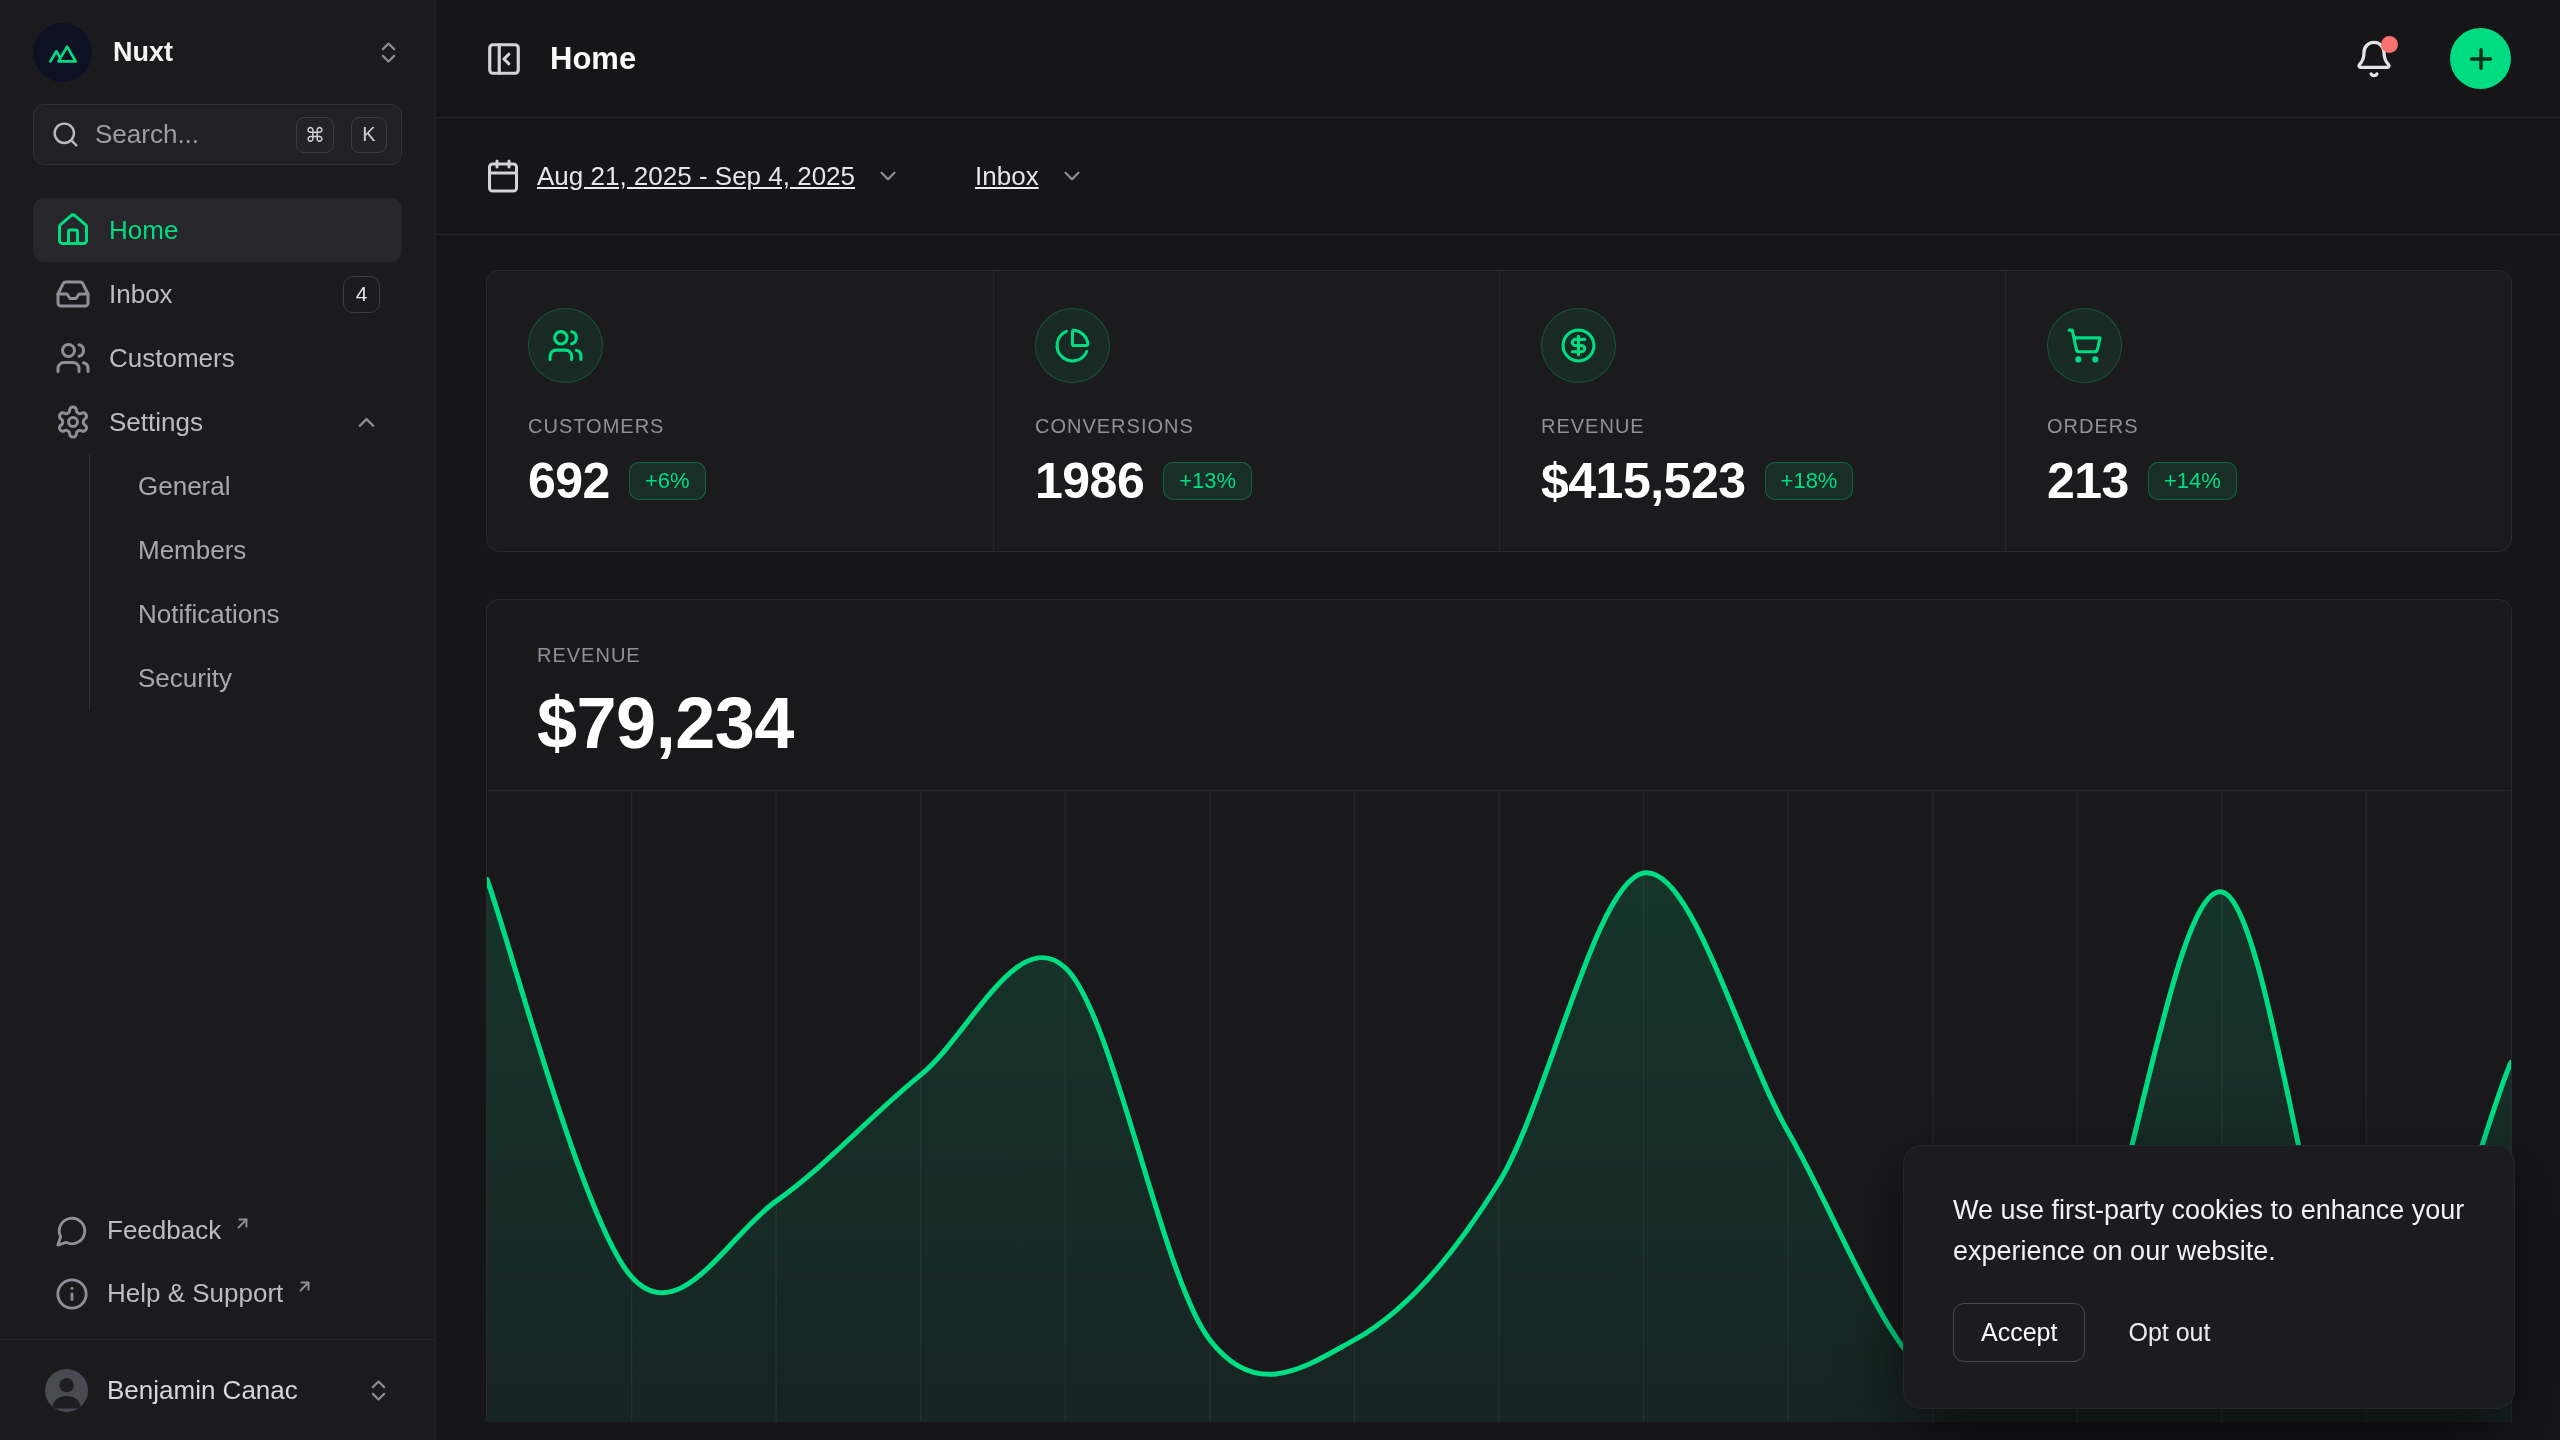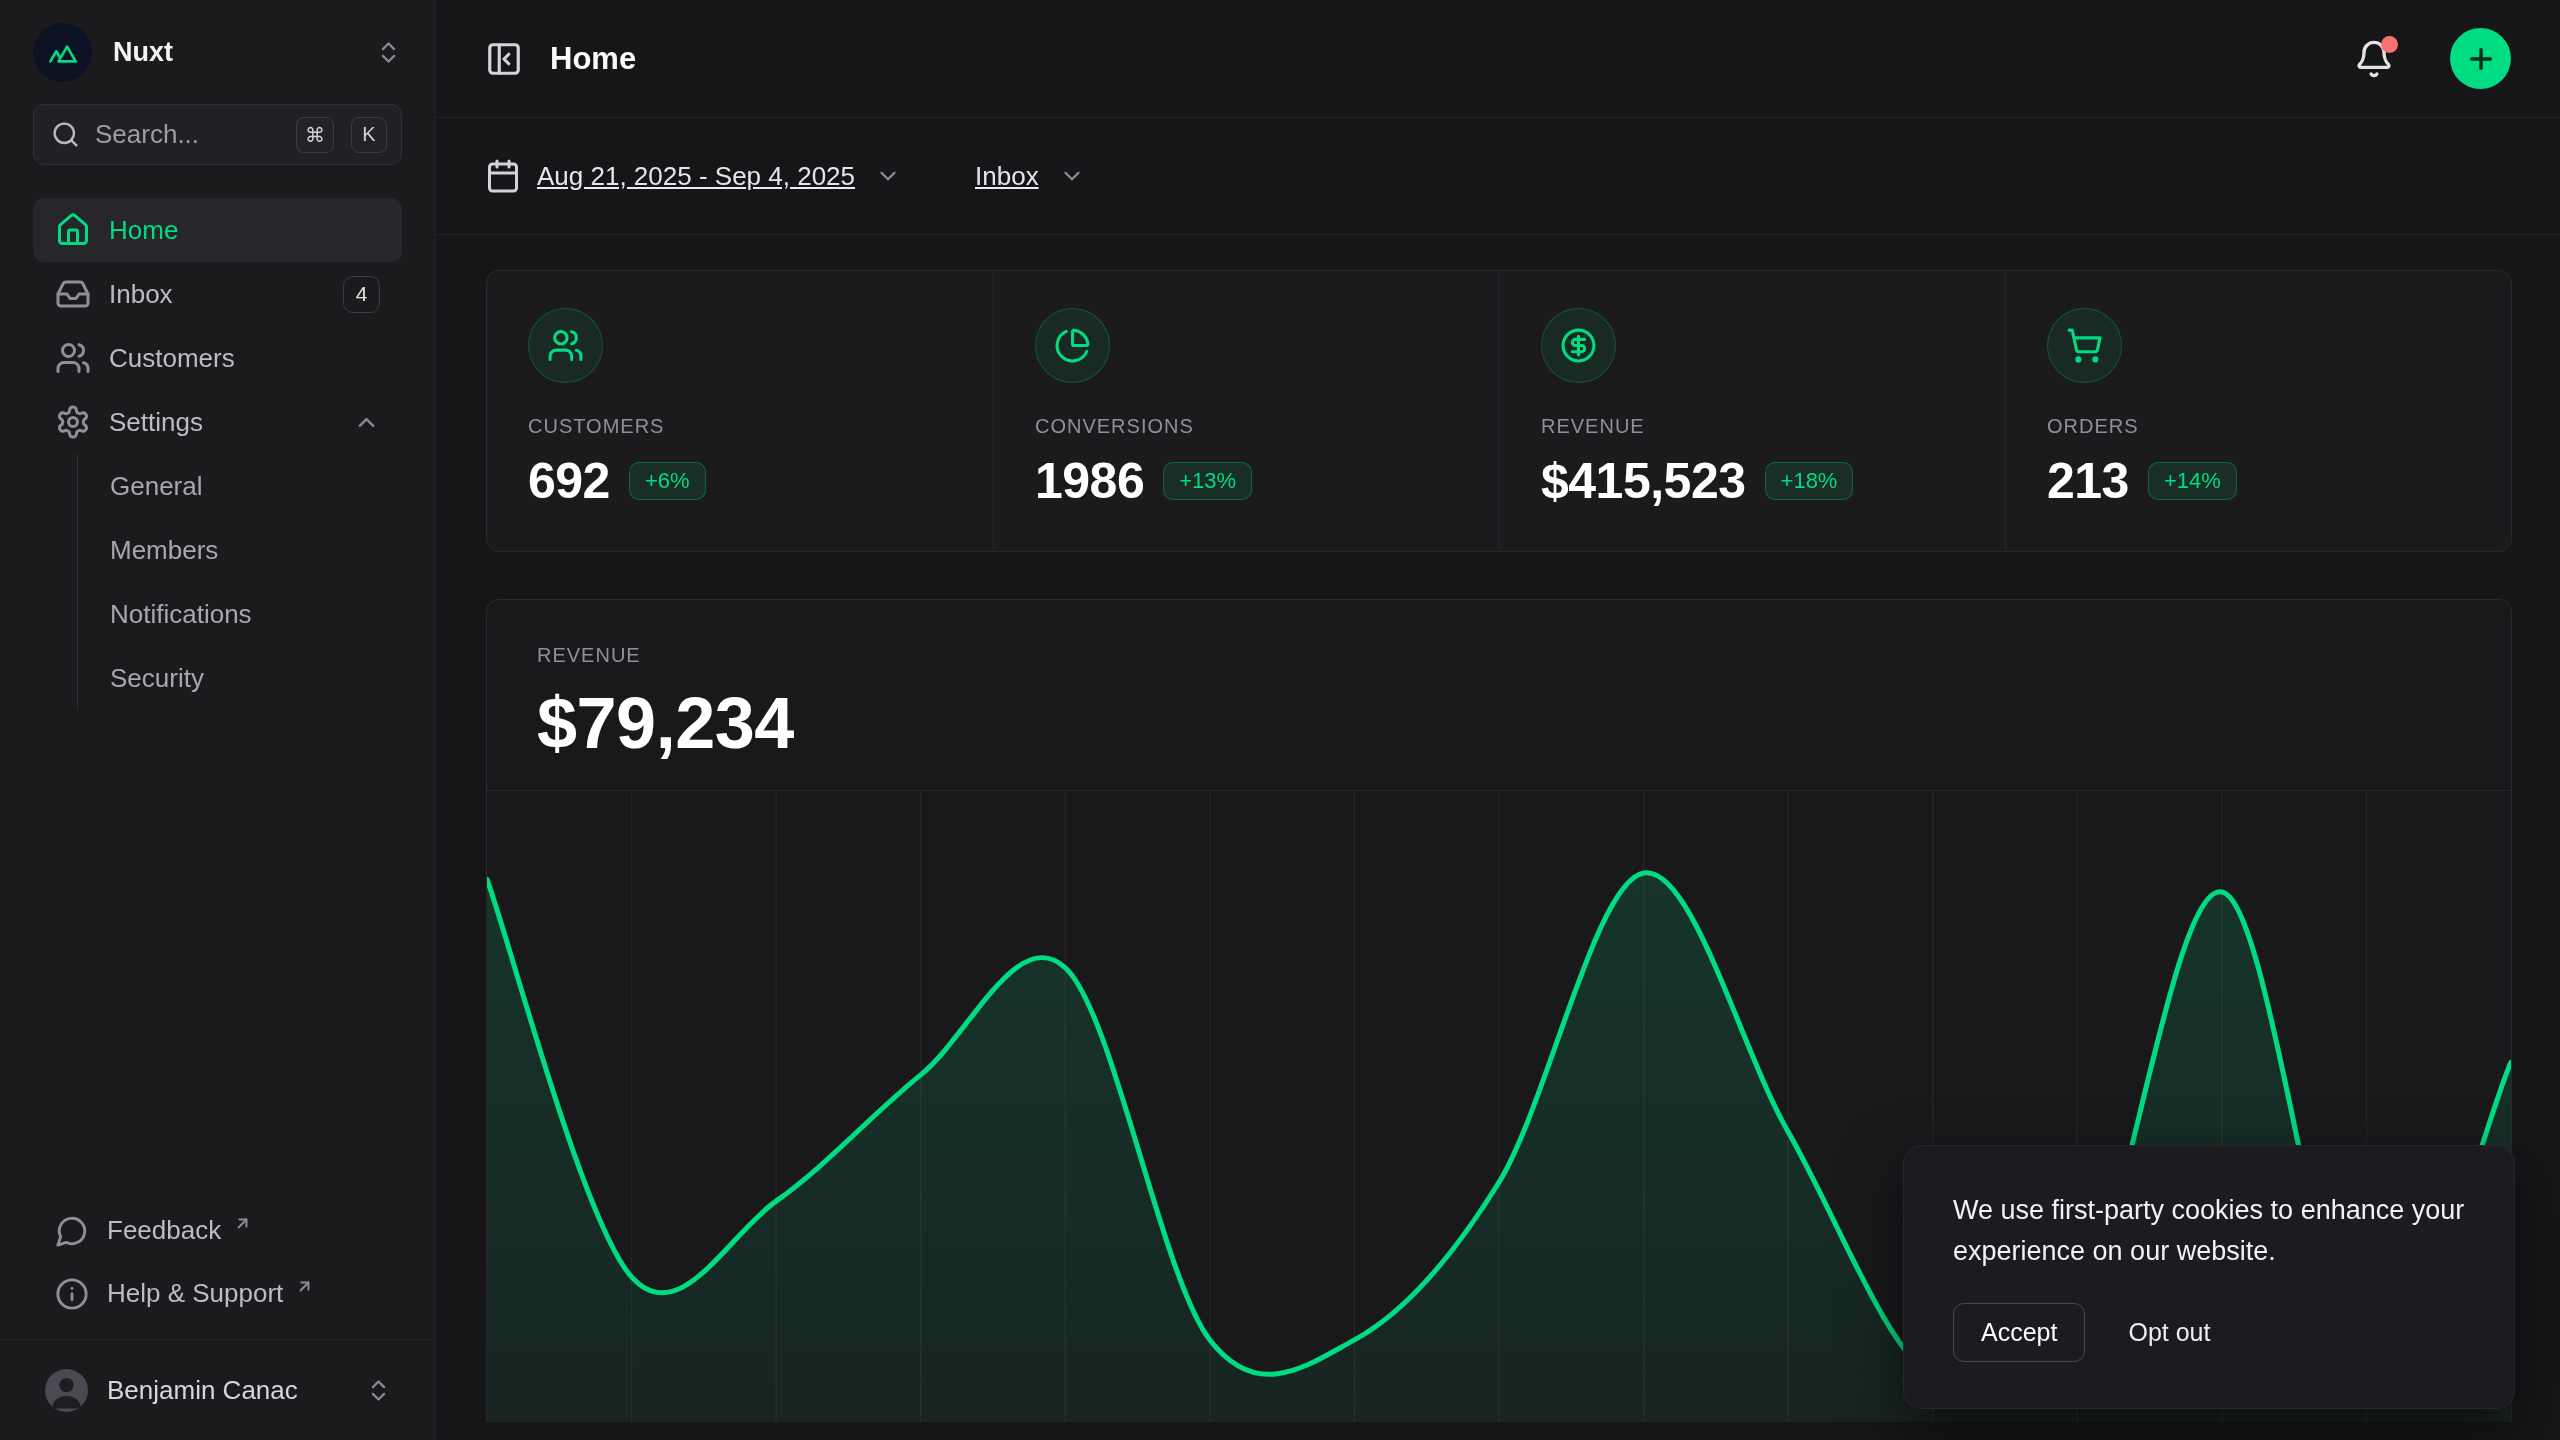--- a/index.html
+++ b/index.html
@@ -51,21 +51,21 @@
   .nav-item.active{ background:#26262b; color:var(--primary); }
   .nav-item.active .nav-icon{ color:var(--primary); }
   .nav-label{ flex:1; }
   .nav-badge{
     min-width:37px; height:37px; border:1px solid #3d3d44; border-radius:10px;
     display:flex; align-items:center; justify-content:center;
     font-size:21px; color:#e4e4e7; font-weight:500;
   }
   .nav-chevron{ color:#8a8a92; display:flex; }
 
-  .subnav{ margin-left:44px; border-left:1.5px solid #303036; padding-left:32px; }
+  .subnav{ margin-left:56px; border-left:1.5px solid #303036; padding-left:48px; }
   .subnav-item{ height:64px; display:flex; align-items:center; font-size:26px; font-weight:500; color:#a7a7b0; cursor:pointer; border-radius:10px;}
 
   .sidebar-footer{ margin-top:auto; padding-bottom:10px; }
   .foot-item{
     height:63px; display:flex; align-items:center; gap:18px; padding:0 22px;
     color:#bcbcc4; font-size:26px; font-weight:500; cursor:pointer; border-radius:11px;
   }
   .foot-item .nav-icon{ color:#8f8f98; display:flex; }
   .ext-arrow{ color:#8f8f98; margin:-14px 0 0 -6px; }
 

